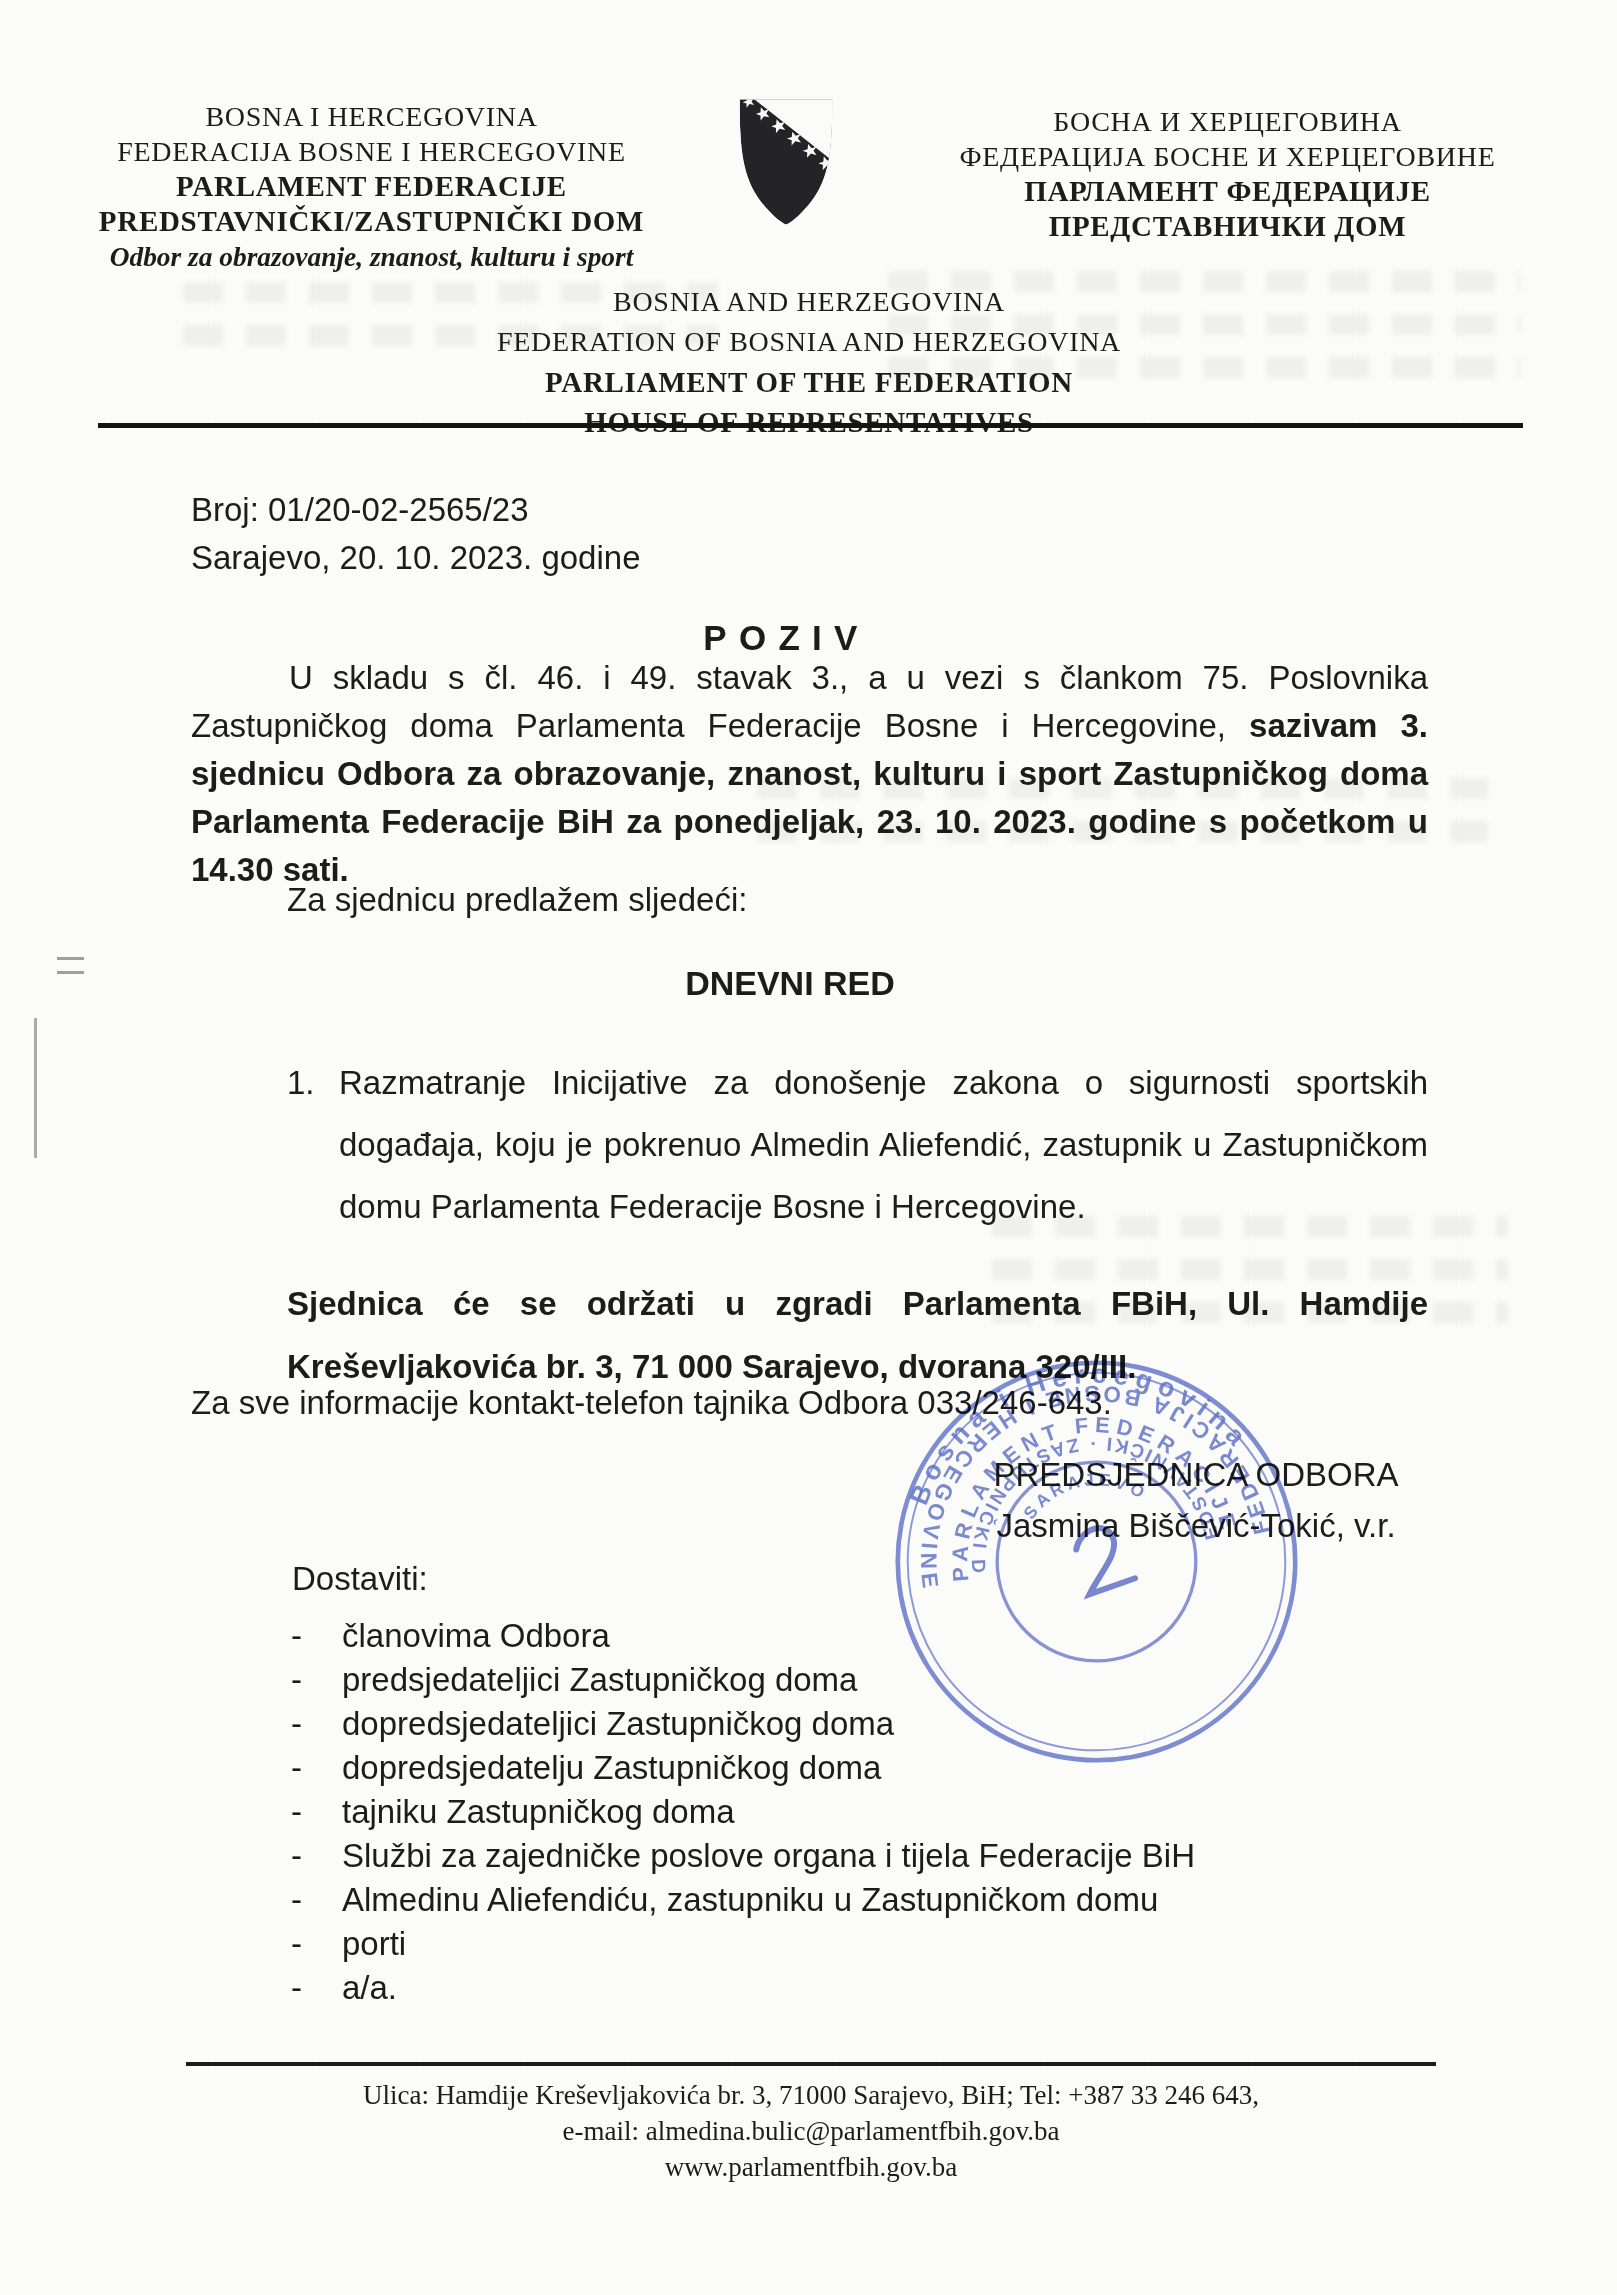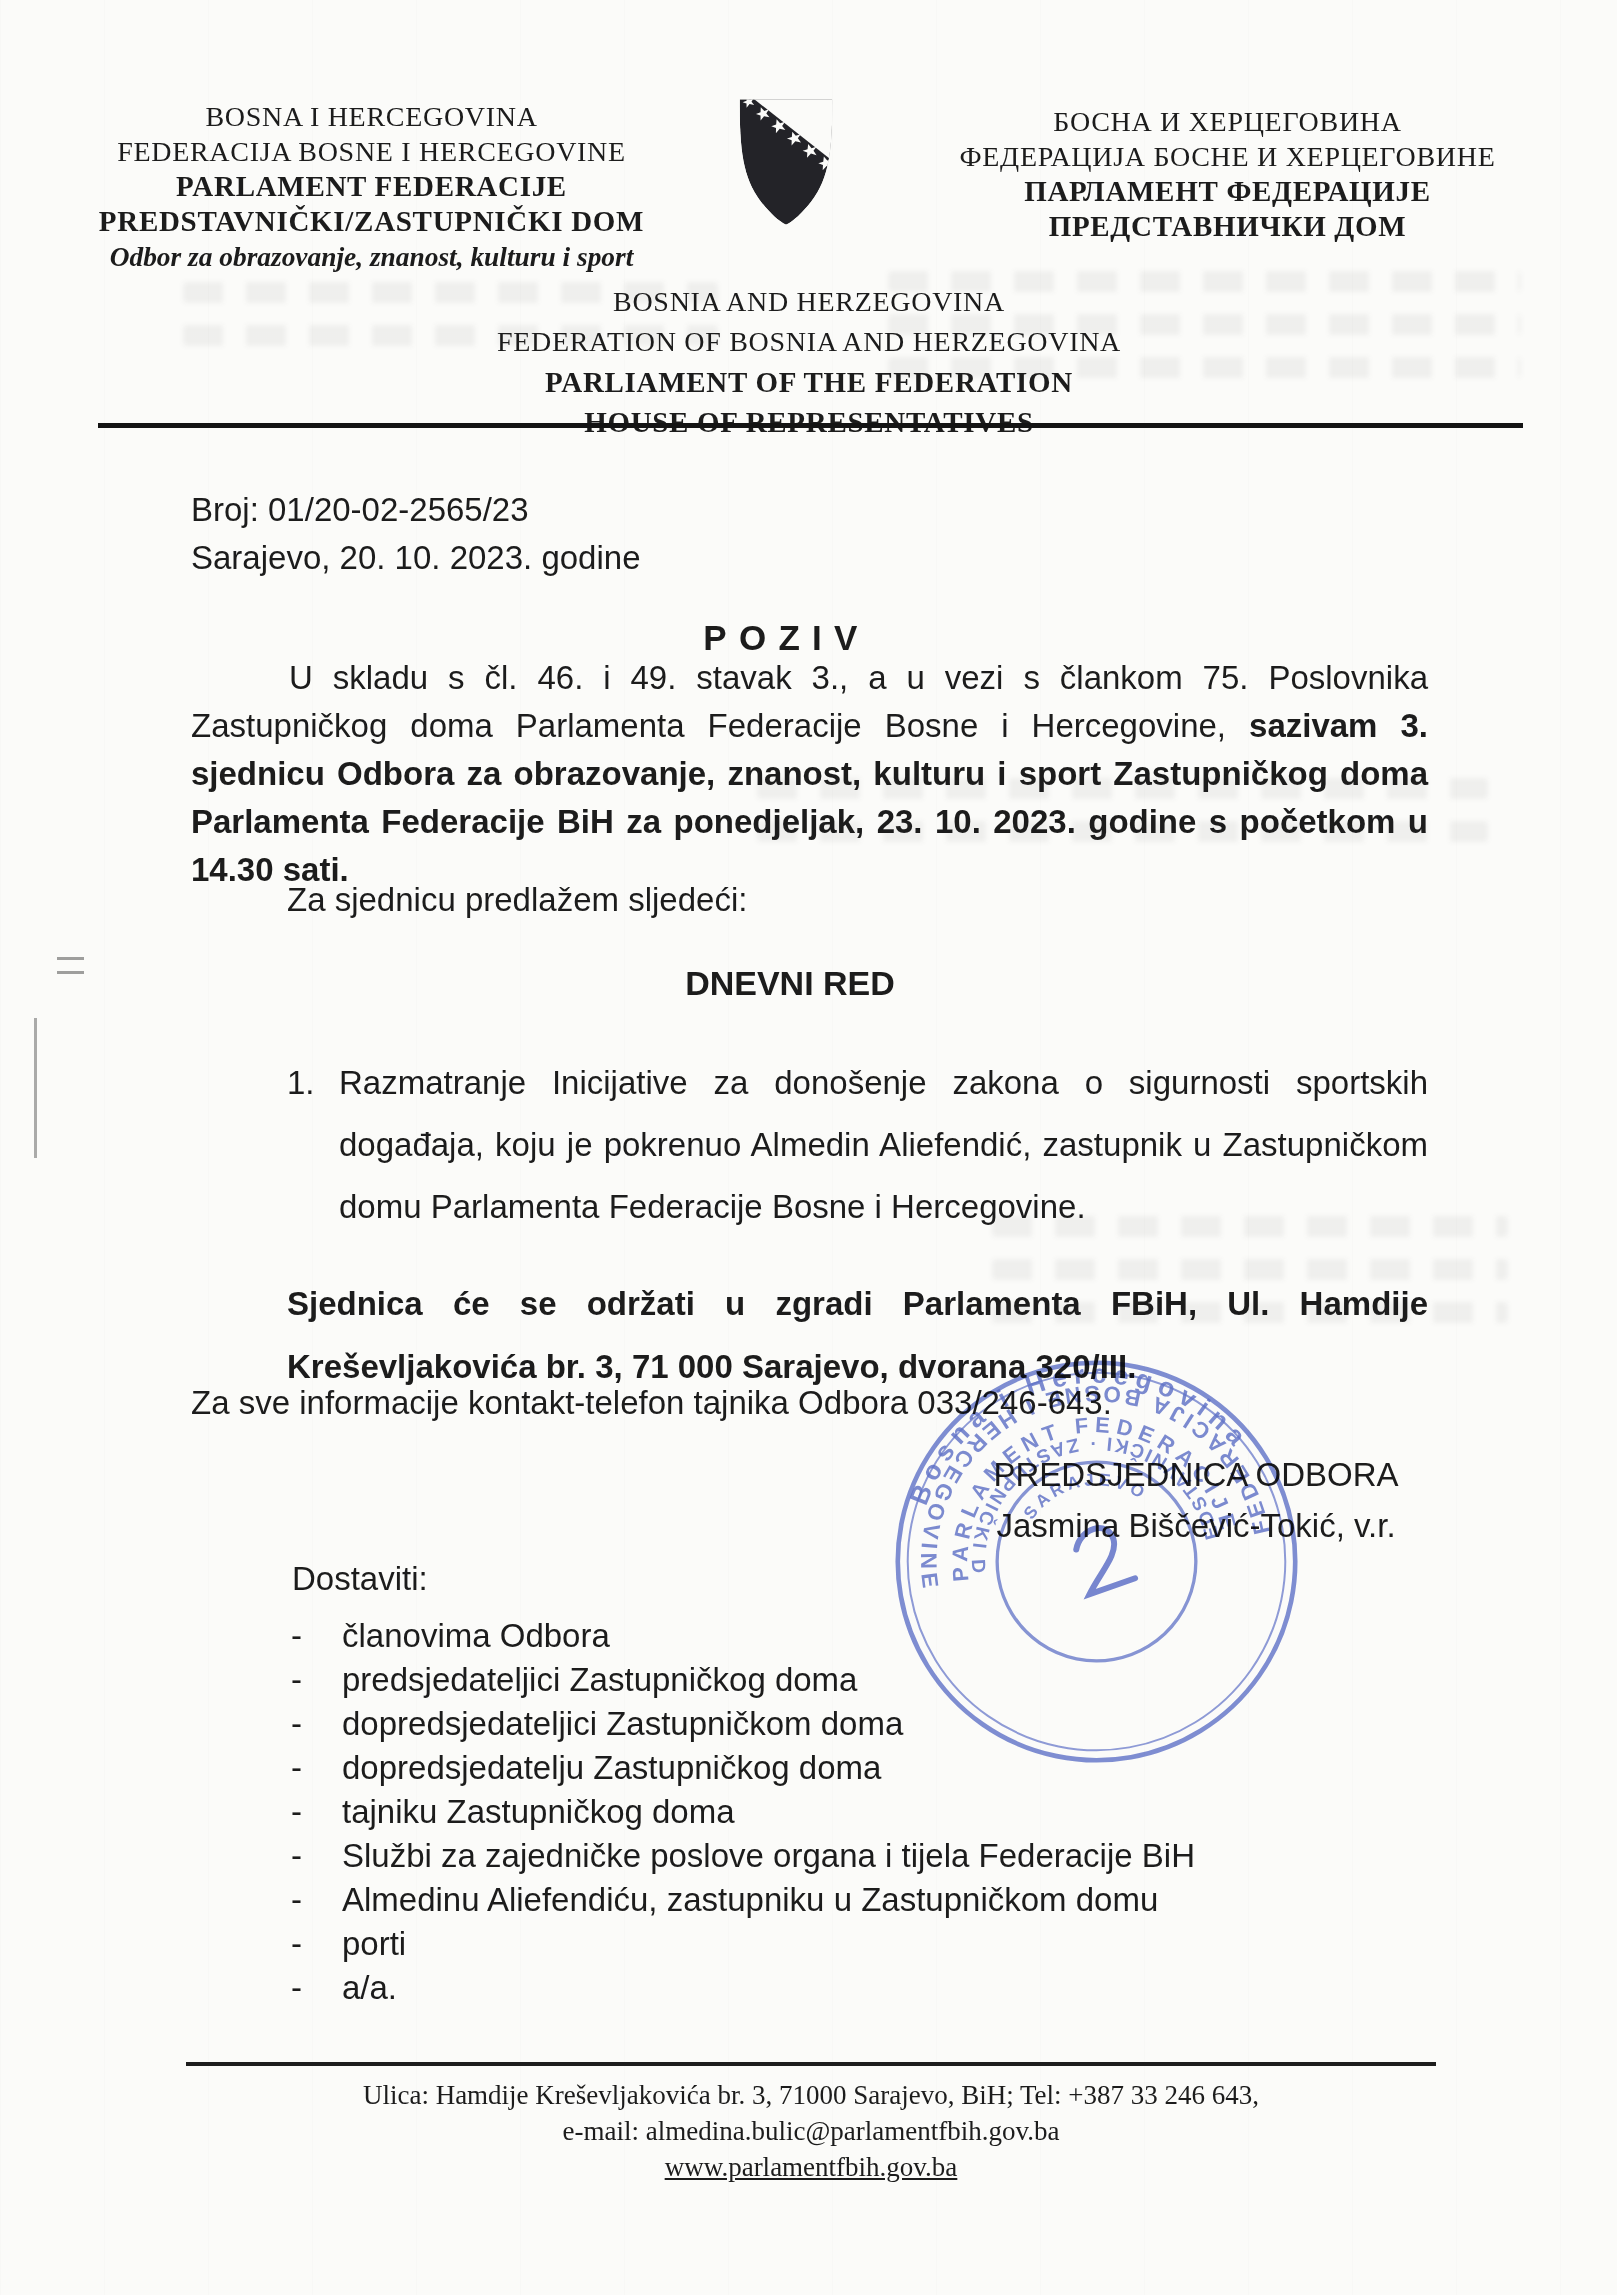--- a/index.html
+++ b/index.html
@@ -51,21 +51,21 @@
   .dist-row{height:44px;white-space:nowrap;}
   .dist-row .dash{display:inline-block;width:51px;}
   
   .stamp{position:absolute;left:868px;top:1333px;width:457px;height:457px;
     transform:rotate(-10deg);mix-blend-mode:multiply;opacity:0.88;pointer-events:none;}
   
   .rule-bottom{position:absolute;left:186px;top:2062px;width:1250px;height:3.9px;background:#1d1d1d;}
   .footer{position:absolute;left:186px;top:2077px;width:1250px;text-align:center;
     font-family:"Liberation Serif", serif;font-size:27px;}
   .footer-line{line-height:36px;text-align:center;}
-  .footer-link{text-decoration:underline;}
+  .footer-link{}
   
   .ghost{position:absolute;}
   .ghost-row{height:21px;margin-bottom:22px;border-radius:3.9px;filter:blur(2.6px);
     background:repeating-linear-gradient(90deg, rgba(40,40,45,0.055) 0 40px, transparent 40px 63px);}
   .artifact-vline{position:absolute;left:34px;top:1018px;width:2.6px;height:140px;
     background:rgba(20,20,20,0.35);filter:blur(0.7px);}
   .artifact-dash1{position:absolute;left:57px;top:957px;width:27.4px;height:3.3px;background:rgba(20,20,20,0.4);}
   .artifact-dash2{position:absolute;left:57px;top:971px;width:27.4px;height:3.3px;background:rgba(20,20,20,0.4);}
 </style>
 </head>
@@ -138,21 +138,21 @@
 
   <div class="signature">
     <div class="sig-role">PREDSJEDNICA ODBORA</div>
     <div class="sig-name">Jasmina Biščević-Tokić, v.r.</div>
   </div>
 
   <div class="dist-head">Dostaviti:</div>
   <div class="dist-list">
     <div class="dist-row"><span class="dash">-</span><span>članovima Odbora</span></div>
     <div class="dist-row"><span class="dash">-</span><span>predsjedateljici Zastupničkog doma</span></div>
-    <div class="dist-row"><span class="dash">-</span><span>dopredsjedateljici Zastupničkom doma</span></div>
+    <div class="dist-row"><span class="dash">-</span><span>dopredsjedateljici Zastupničkog doma</span></div>
     <div class="dist-row"><span class="dash">-</span><span>dopredsjedatelju Zastupničkog doma</span></div>
     <div class="dist-row"><span class="dash">-</span><span>tajniku Zastupničkog doma</span></div>
     <div class="dist-row"><span class="dash">-</span><span>Službi za zajedničke poslove organa i tijela Federacije BiH</span></div>
     <div class="dist-row"><span class="dash">-</span><span>Almedinu Aliefendiću, zastupniku u Zastupničkom domu</span></div>
     <div class="dist-row"><span class="dash">-</span><span>porti</span></div>
     <div class="dist-row"><span class="dash">-</span><span>a/a.</span></div>
   </div>
 
   <svg class="stamp" viewBox="0 0 690 690">
     <defs>

